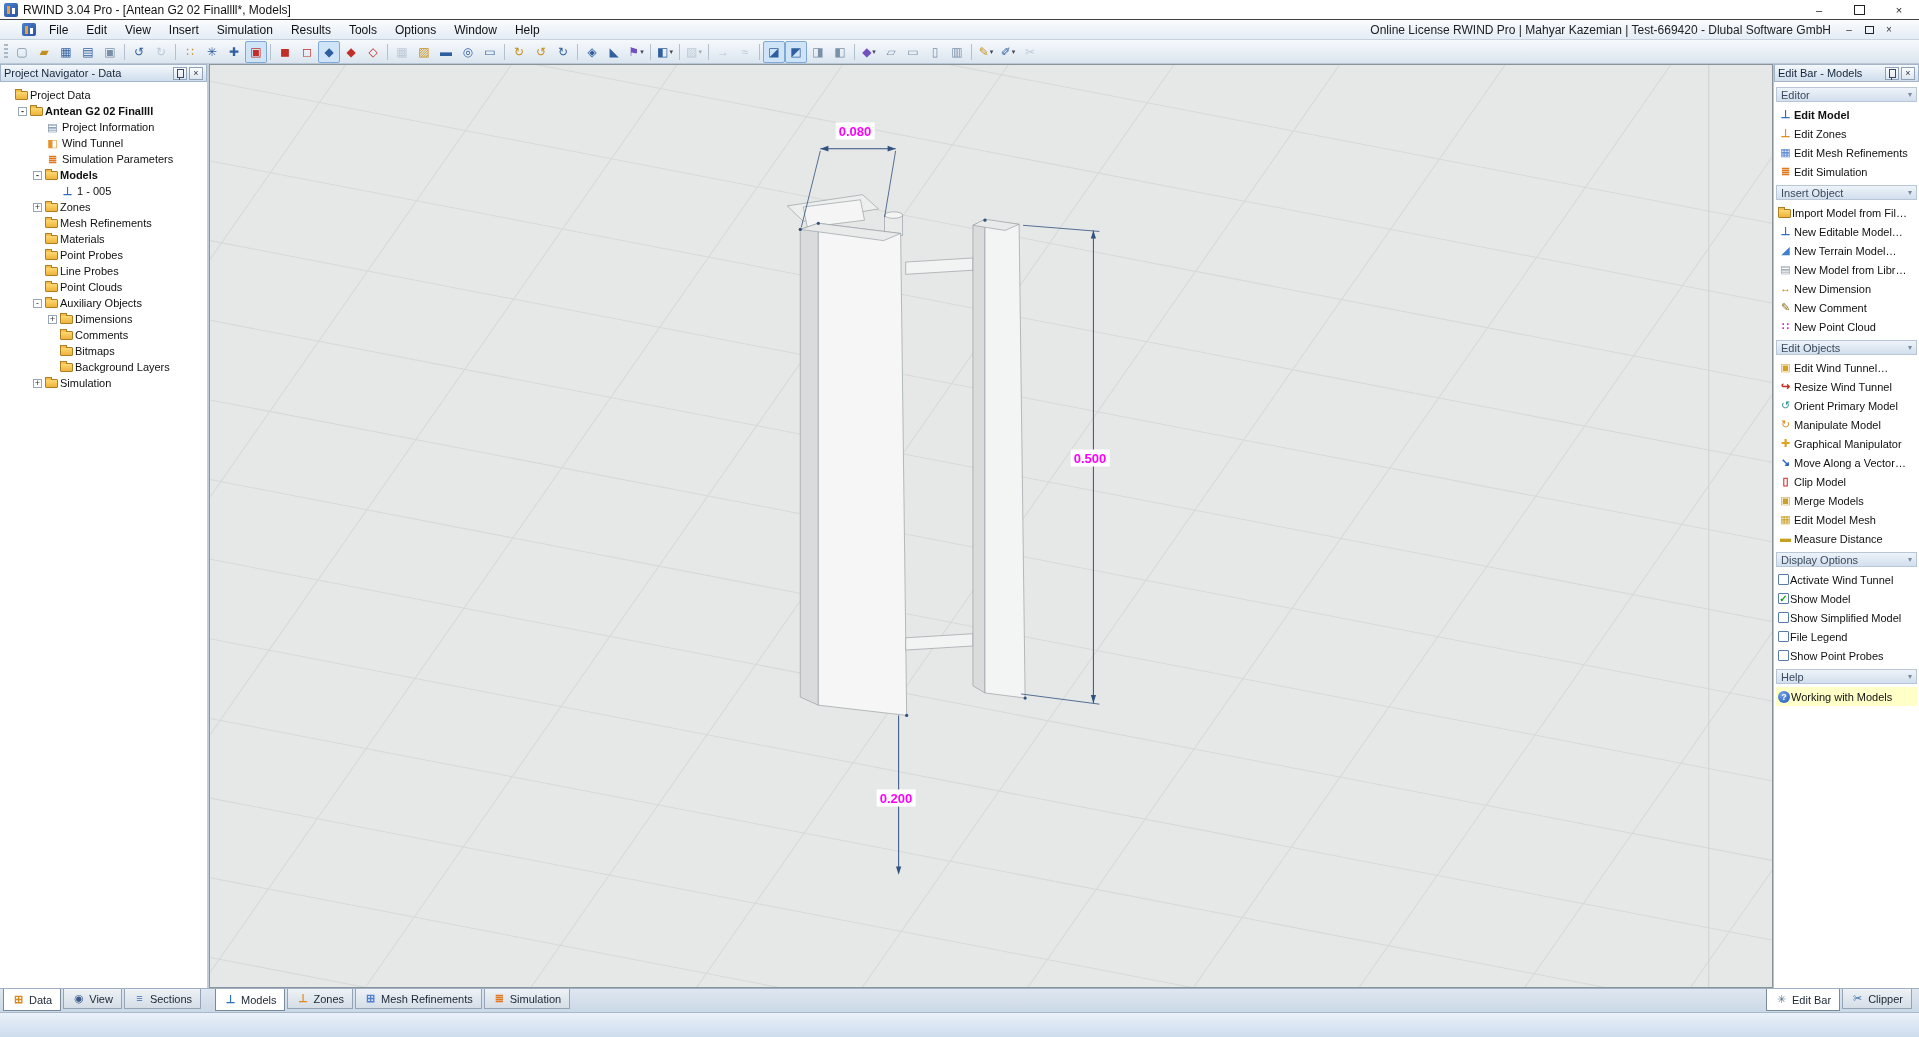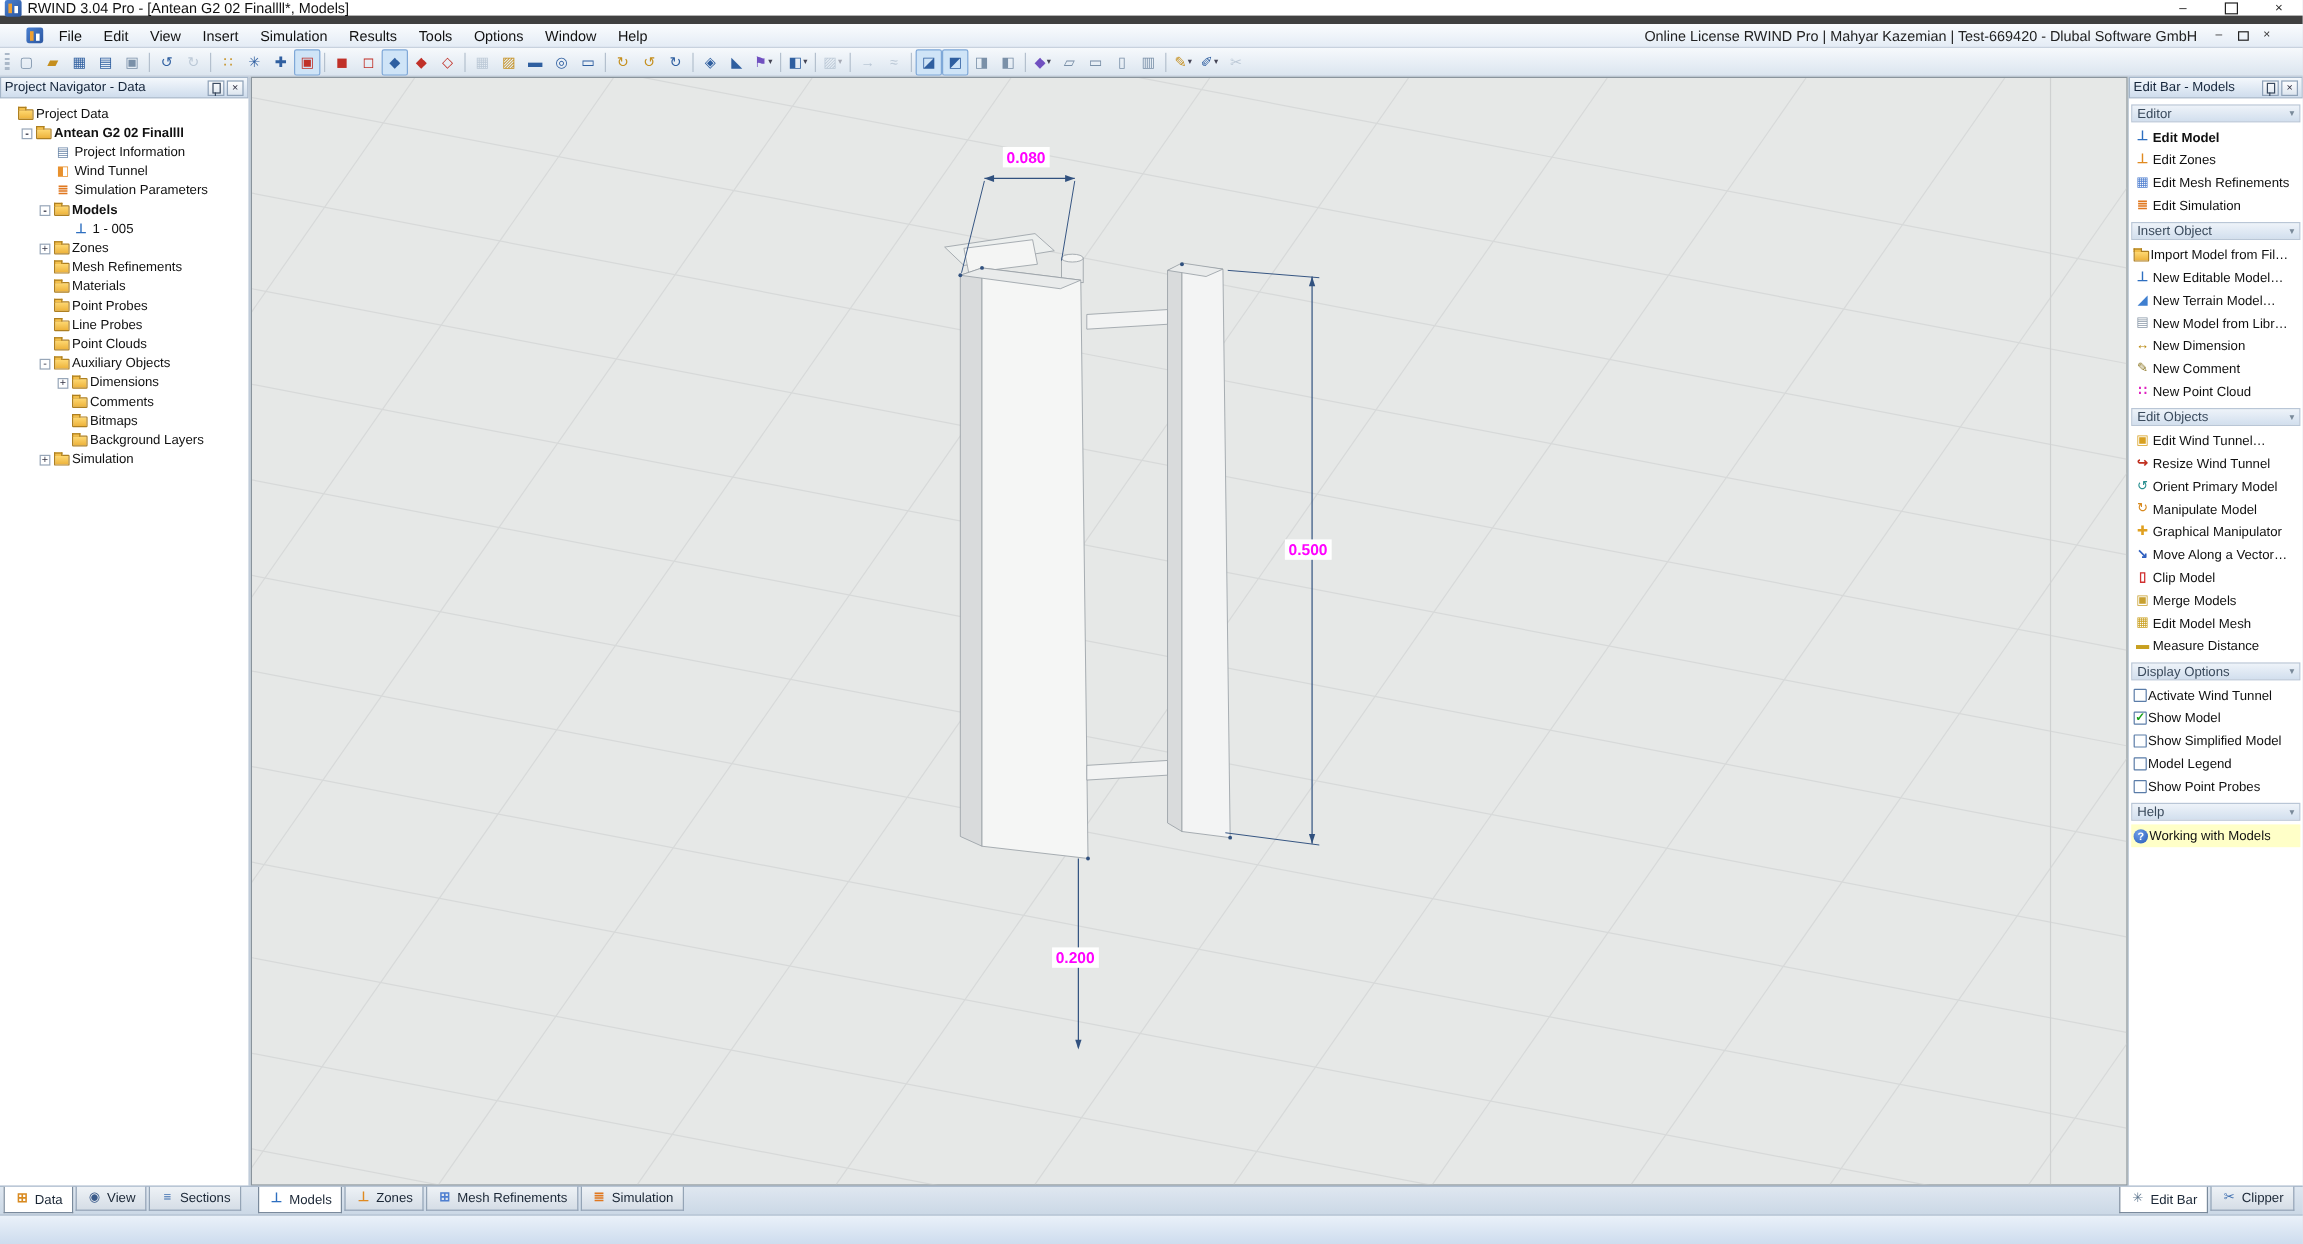--- a/index.html
+++ b/index.html
@@ -2,21 +2,21 @@
 <html><head>
 <meta charset="utf-8">
 <style>
   html,body{margin:0;padding:0;background:#c8d4e0;}
   body{width:1919px;height:1037px;overflow:hidden;font-family:"Liberation Sans",sans-serif;
        -webkit-font-smoothing:antialiased;}
   .window{position:relative;width:1919px;height:1037px;background:#e6ebf1;}
 
   
   .titlebar{height:20px;background:#ffffff;display:flex;align-items:center;padding:0 0 0 4px;
-            border-bottom:7px solid #404040;box-sizing:border-box;}
+            border-bottom:1px solid #404040;box-sizing:border-box;}
   .appicon{width:14px;height:14px;border-radius:2px;margin-right:5px;flex:0 0 14px;
            background:linear-gradient(135deg,#4a80d0 0%,#2b56a0 100%);position:relative;}
   .appicon::before{content:"";position:absolute;left:3px;top:3px;width:3px;height:8px;background:#f0a030;}
   .appicon::after{content:"";position:absolute;left:8px;top:5px;width:3px;height:6px;background:#ffffff;}
   .title-text{font-size:12px;color:#111;white-space:nowrap;}
   .tb-spacer{flex:1;}
   .winbtn{width:40px;height:19px;display:flex;align-items:center;justify-content:center;
           font-size:11px;color:#222;}
   .maxbox{width:9px;height:8px;border:1px solid #222;display:inline-block;}
 
@@ -832,21 +832,21 @@
               </div>
 
               <div class="eb-item">
                 <span class="gi i-cb"></span>
                 <span class="eb-label">Show Simplified Model</span>
 
               </div>
 
               <div class="eb-item">
                 <span class="gi i-cb"></span>
-                <span class="eb-label">Model Legend</span>
+                <span class="eb-label">File Legend</span>
 
               </div>
 
               <div class="eb-item">
                 <span class="gi i-cb"></span>
                 <span class="eb-label">Show Point Probes</span>
 
               </div>
 
           </div>

